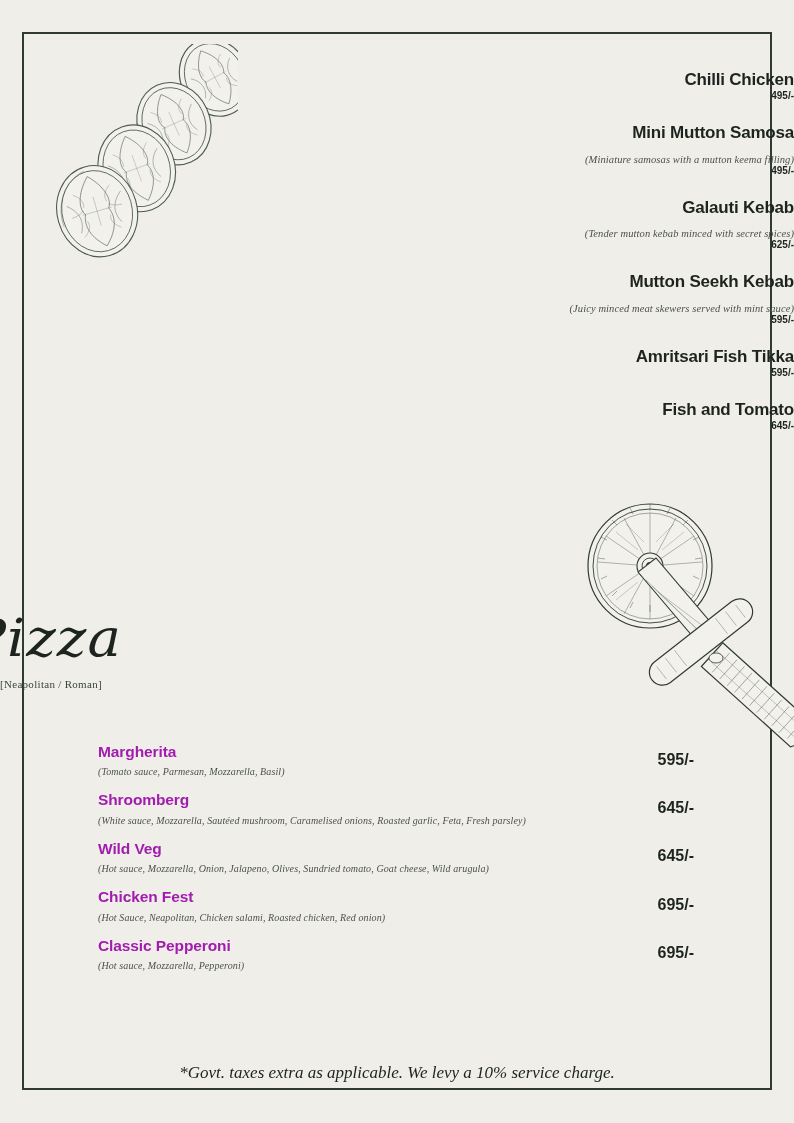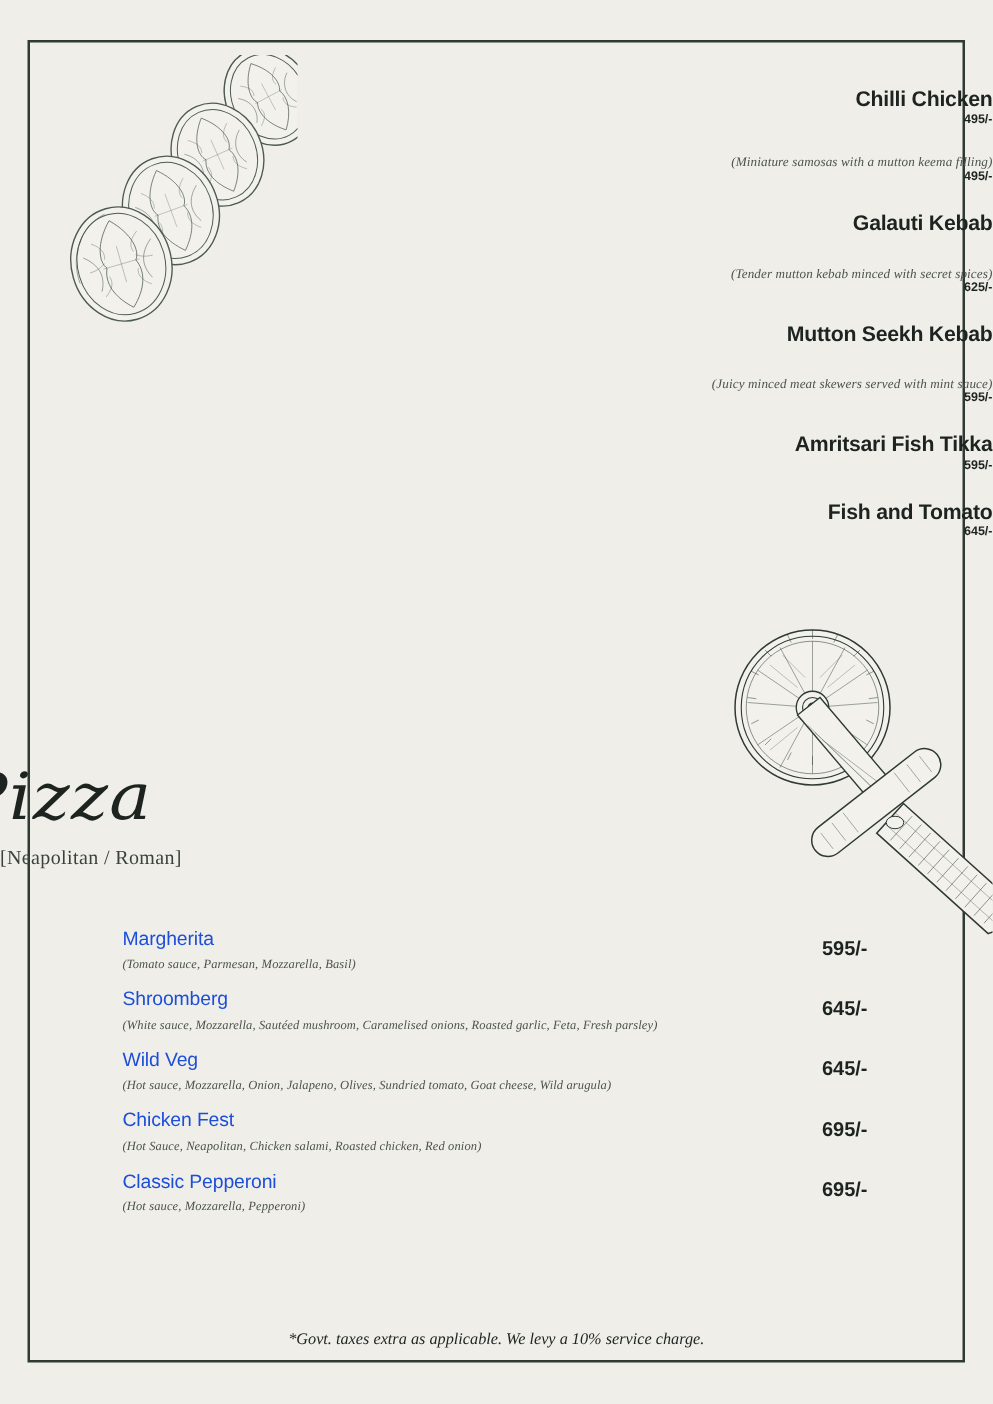--- a/index.html
+++ b/index.html
@@ -65,21 +65,21 @@
     font-weight: bold;
     color: #1d2420;
     letter-spacing: -0.2px;
     line-height: 1.2;
   }
   .starter-desc {
     font-family: "Liberation Serif", serif;
     font-style: italic;
     font-size: 10.5px;
     color: #4a524c;
-    margin-top: 24px;
+    margin-top: 10px;
     letter-spacing: 0.1px;
   }
   .starter-price {
     font-size: 10px;
     font-weight: bold;
     color: #1d2420;
   }
 
   
   .pizza-header {
@@ -94,21 +94,21 @@
     font-style: italic;
     font-size: 52px;
     font-weight: normal;
     color: #1d2420;
     line-height: 1;
     letter-spacing: 1px;
     transform: scaleX(1.08);
   }
   .pizza-sub {
     font-family: "Liberation Serif", serif;
-    font-size: 16px;
+    font-size: 11px;
     color: #3a423d;
     margin-top: 14px;
     letter-spacing: 0.3px;
   }
 
   
   .pizza-list {
     position: absolute;
     left: 98px;
     top: 742px;
@@ -117,22 +117,22 @@
   }
   .pizza-row {
     display: flex;
     align-items: center;
     justify-content: space-between;
     margin-bottom: 13px;
   }
   .pizza-text { flex: 1 1 auto; padding-right: 14px; }
   .pizza-name {
     font-size: 15.5px;
-    font-weight: normal;
-    color: #1d4ed8;
+    font-weight: bold;
+    color: #a21caf;
     letter-spacing: -0.1px;
     line-height: 1.25;
   }
   .pizza-desc {
     font-family: "Liberation Serif", serif;
     font-style: italic;
     font-size: 10px;
     color: #4a524c;
     margin-top: 5px;
     letter-spacing: 0.1px;
@@ -148,21 +148,21 @@
 
   
   .footer {
     position: absolute;
     left: 0;
     right: 0;
     top: 1063px;
     text-align: center;
     font-family: "Liberation Serif", serif;
     font-style: italic;
-    font-size: 13px;
+    font-size: 17px;
     color: #1d2420;
     z-index: 2;
   }
 </style>
 </head>
 <body>
 
 <div class="page">
 
   <div class="frame"></div>
@@ -320,20 +320,21 @@
   </div>
 
   <div class="starters">
 
     <div class="starter-item">
       <div class="starter-name">Chilli Chicken</div>
       <div class="starter-price">495/-</div>
     </div>
 
     <div class="starter-item">
+      <div class="starter-name">Mini Mutton Samosa</div>
       <div class="starter-desc">(Miniature samosas with a mutton keema filling)</div>
       <div class="starter-price">495/-</div>
     </div>
 
     <div class="starter-item">
       <div class="starter-name">Galauti Kebab</div>
       <div class="starter-desc">(Tender mutton kebab minced with secret spices)</div>
       <div class="starter-price">625/-</div>
     </div>
 

